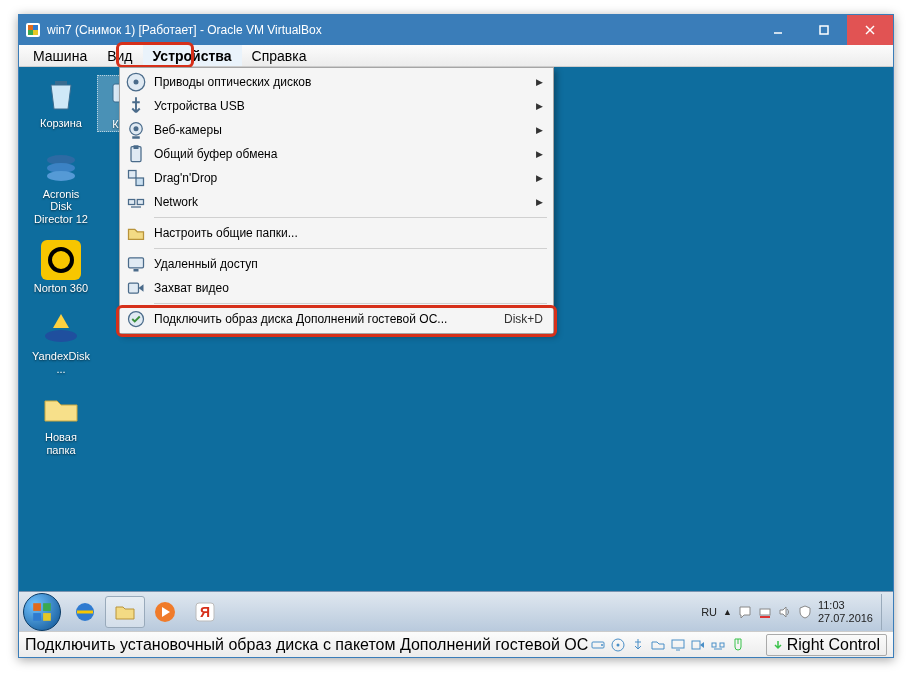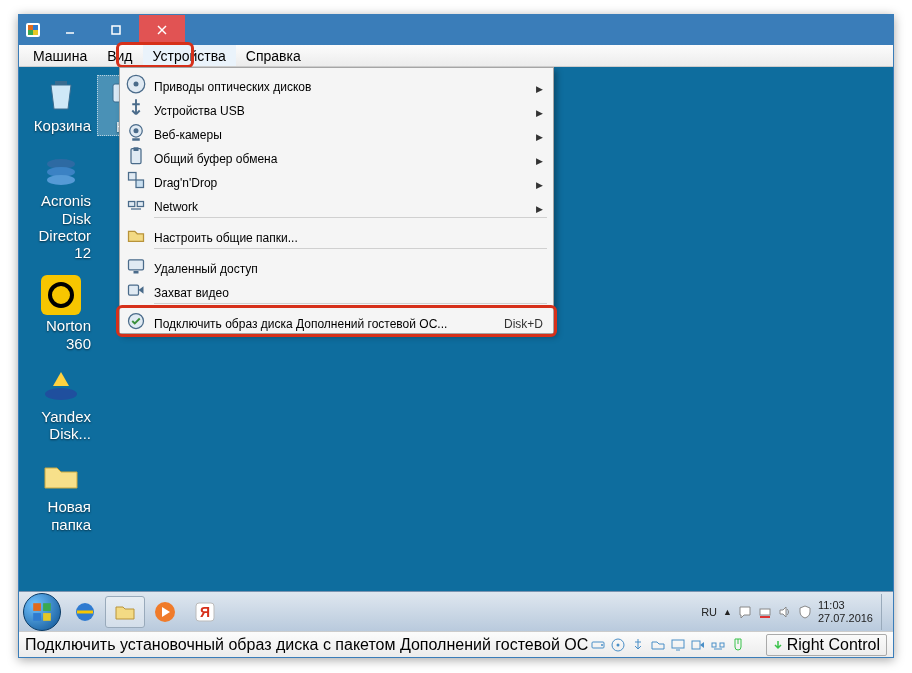--- a/index.html
+++ b/index.html
@@ -10,32 +10,32 @@
 .titlebar { height: 30px; background: #3a7db9; display: flex; align-items: center; padding: 0 0 0 6px; color: #fff; font-size: 12px; }
 .titlebar .app-icon { width: 16px; height: 16px; margin-right: 6px; }
 .titlebar .title { flex: 1; }
 .win-controls { display: flex; height: 100%; }
 .win-btn { width: 46px; display: flex; align-items: center; justify-content: center; color: #fff; font-size: 10px; }
 .win-btn.close { background: #e15353; }
 .win-btn svg { width: 10px; height: 10px; }
 
 .menubar { height: 22px; background: linear-gradient(#fcfcfc,#ececec); border-bottom: 1px solid #ccc; display: flex; align-items: stretch; font-size: 14px; padding-left: 4px; position: relative; }
 .menubar .mitem { padding: 0 10px; display: flex; align-items: center; cursor: default; }
-.menubar .mitem.active { background: #eaf3fb; }
+.menubar .mitem.active { background: #eaf3fb; font-weight: bold; }
 .hl-menu { position: absolute; border: 3px solid #d6301a; border-radius: 6px; pointer-events: none; }
 
 .guest { position: relative; height: 564px; background: #0e6d9e; overflow: hidden; }
 
 .desktop-icons { position: absolute; top: 8px; left: 12px; width: 130px; }
-.dicon { width: 60px; text-align: right; color: #fff; font-size: 15px; margin-bottom: 14px; text-shadow: 0 1px 2px rgba(0,0,0,.6); }
+.dicon { width: 60px; text-align: center; color: #fff; font-size: 11px; margin-bottom: 14px; text-shadow: 0 1px 2px rgba(0,0,0,.6); }
 .dicon .ico { width: 40px; height: 40px; margin: 0 auto 2px; display:flex;align-items:center;justify-content:center; }
 .dicon .lbl { display:block; line-height:1.15; word-wrap:break-word; }
 
 .ctx-menu { position: absolute; top: 0; left: 100px; width: 435px; background: #f5f5f5; border: 1px solid #a5a5a5; box-shadow: 3px 3px 6px rgba(0,0,0,.3); font-size: 12px; padding: 2px; }
-.ctx-item { display: flex; align-items: flex-end; height: 24px; padding: 0 8px 0 4px; cursor: default; }
+.ctx-item { display: flex; align-items: center; height: 24px; padding: 0 8px 0 4px; cursor: default; }
 .ctx-item .ico { width: 20px; height: 20px; margin-right: 8px; display:flex;align-items:center;justify-content:center; }
 .ctx-item .txt { flex: 1; }
 .ctx-item .arrow { font-size: 9px; color: #333; }
 .ctx-item .shortcut { color: #333; }
 .ctx-sep { height: 1px; background: #d0d0d0; margin: 3px 4px 3px 32px; }
 .hl-item { position: absolute; border: 3px solid #d6301a; border-radius: 6px; pointer-events: none; }
 
 .taskbar { position: absolute; bottom: 0; left: 0; right: 0; height: 40px; background: linear-gradient(#dfe7ef,#b9cadd); border-top: 1px solid #7a94b0; display: flex; align-items: center; }
 .start-orb { width: 38px; height: 38px; border-radius: 50%; margin: 0 4px; background: radial-gradient(circle at 30% 30%, #6fc2ff, #0b4f8f); border: 1px solid #083a66; display:flex;align-items:center;justify-content:center; }
 .tb-btn { width: 40px; height: 32px; display:flex;align-items:center;justify-content:center; }
@@ -60,20 +60,21 @@
   <div class="titlebar">
     <span class="app-icon">
       <svg viewBox="0 0 16 16">
           <rect x="1" y="1" width="14" height="14" rx="2" fill="#fff"></rect>
           <rect x="3" y="3" width="5" height="5" fill="#e06a1c"></rect>
           <rect x="8" y="3" width="5" height="5" fill="#2f7bd0"></rect>
           <rect x="3" y="8" width="5" height="5" fill="#3aa94f"></rect>
           <rect x="8" y="8" width="5" height="5" fill="#e6c726"></rect>
         </svg>
     </span>
+    <span class="title">win7 (Снимок 1) [Работает] - Oracle VM VirtualBox</span>
     <div class="win-controls">
       <div class="win-btn">
           <svg viewBox="0 0 10 10">
             <line x1="1" y1="8" x2="9" y2="8" stroke="#fff" stroke-width="1.5"></line>
           </svg>
         </div>
       <div class="win-btn">
           <svg viewBox="0 0 10 10">
             <rect x="1" y="1" width="8" height="8" fill="none" stroke="#fff" stroke-width="1.5"></rect>
           </svg>

